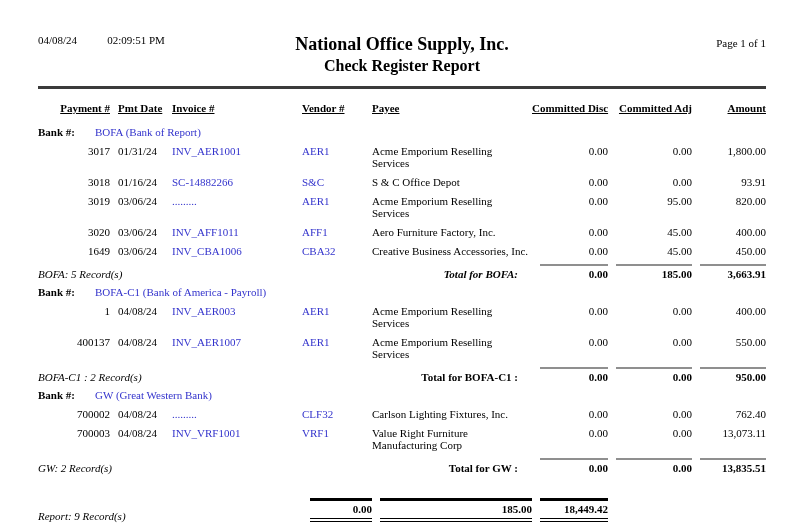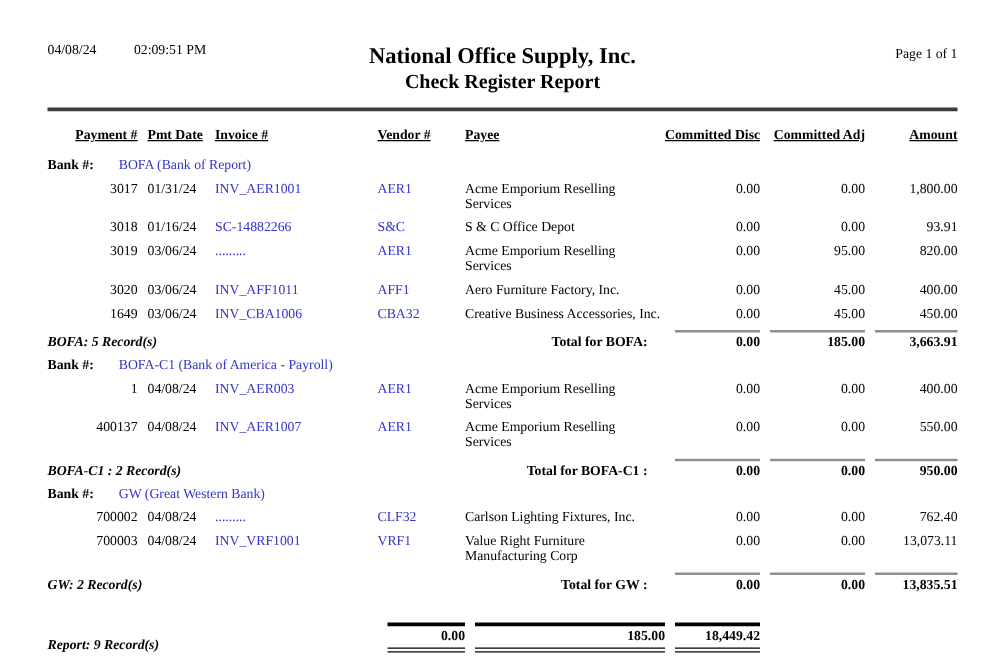--- a/index.html
+++ b/index.html
@@ -26,21 +26,21 @@
 
   
   .grid {
     display:grid;
     grid-template-columns:72px 62px 130px 70px 160px 76px 84px 74px;
     width:728px;
     align-items:end;
   }
   .right { text-align:right; }
   .bold { font-weight:bold; }
-  .italic { font-style:italic;font-weight:bold; }
+  .italic { font-style:italic; }
   .blue { color:var(--blue,#3333CC); }
 
   .col-headers { margin-top:13px; margin-bottom:12px; align-items:baseline; }
   .col-head { font-weight:bold; text-decoration:underline; white-space:nowrap; }
   .col-head.date { padding-left:8px; }
 
   .bank-row { margin:2px 0 7px 0; }
   .bank-label { display:inline-block; width:57px; font-weight:bold; }
 
   .detail-row { margin-bottom:7px; align-items:start; }
@@ -139,21 +139,21 @@
         <div class="cell date">03/06/24</div>
         <div class="cell blue">INV_CBA1006</div>
         <div class="cell blue">CBA32</div>
         <div class="cell">Creative Business Accessories, Inc.</div>
         <div class="cell right">0.00</div>
         <div class="cell right">45.00</div>
         <div class="cell right">450.00</div>
       </div>
       <div class="grid total-row">
         <div class="italic" style="grid-column: 1 / 4;">BOFA: 5 Record(s)</div>
-        <div class="bold total-label" style="grid-column: 4 / 6;">Total for BOFA:</div>
+        <div class="bold total-label" style="grid-column: 4 / 6; font-style: italic;">Total for BOFA:</div>
         <div class="cell right topline">0.00</div>
         <div class="cell right topline">185.00</div>
         <div class="cell right topline">3,663.91</div>
       </div>
       <div class="bank-row"><span class="bank-label">Bank #:</span><span class="blue">BOFA-C1 (Bank of America - Payroll)</span></div>
       <div class="grid detail-row">
         <div class="cell right">1</div>
         <div class="cell date">04/08/24</div>
         <div class="cell blue">INV_AER003</div>
         <div class="cell blue">AER1</div>

